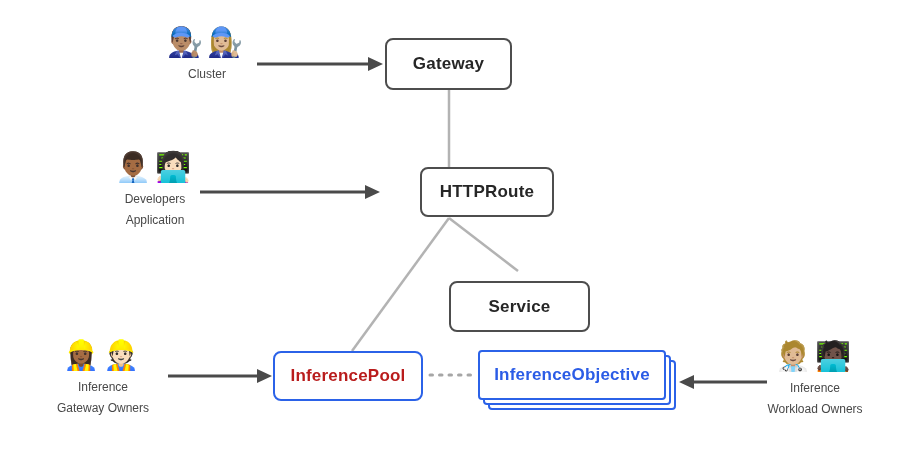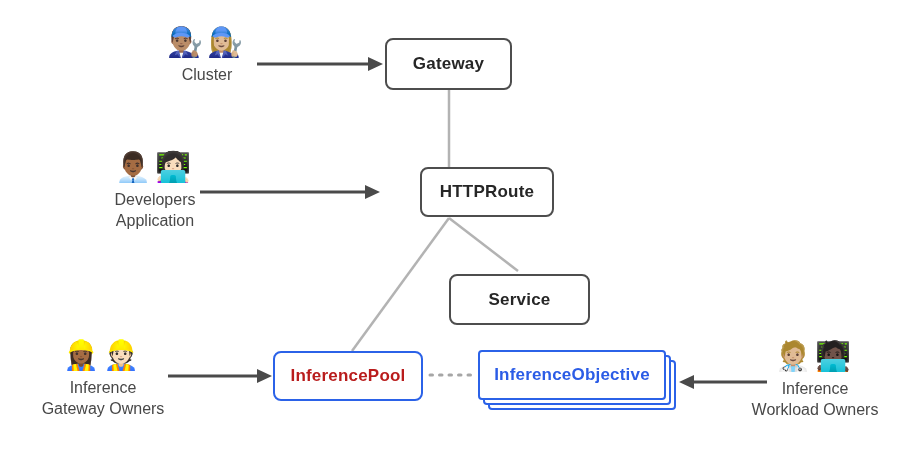--- a/index.html
+++ b/index.html
@@ -26,21 +26,21 @@
     font-weight: bold;
     font-size: 17px;
     color: #262626;
     letter-spacing: 0.2px;
     text-align: right;
   }
   .node.blue { border-color: #2b62e8; color: #b91c1c; }
 
   .node-gateway      { left: 385px; top: 38px;  width: 127px; height: 52px; }
   .node-httproute    { left: 382px; top: 167px; width: 134px; height: 50px; margin-left: 38px; }
-  .node-service      { left: 449px; top: 274px; width: 141px; height: 51px; }
+  .node-service      { left: 449px; top: 281px; width: 141px; height: 51px; }
   .node-inferencepool{ left: 273px; top: 351px; width: 150px; height: 50px; }
 
   .stack { position: absolute; z-index: 2; left: 478px; top: 350px; width: 198px; height: 62px; }
   .stack .layer {
     position: absolute;
     box-sizing: border-box;
     width: 188px; height: 50px;
     background: #ffffff;
     border: 2.5px solid #2b62e8;
     border-radius: 4px;
@@ -57,21 +57,21 @@
     text-align: center;
   }
   .actor .emoji-row {
     font-size: 29px;
     line-height: 38px;
     letter-spacing: 4px;
     white-space: nowrap;
   }
   .actor .label {
     margin-top: 3px;
-    font-size: 16px;
+    font-size: 12px;
     line-height: 21px;
     color: #484848;
   }
   .actor-cluster-operators       { left: 132px; top: 23px;  width: 150px; }
   .actor-application-developers  { left: 80px;  top: 148px; width: 150px; }
   .actor-platform-owners         { left: 13px;  top: 336px; width: 180px; }
   .actor-workload-owners         { left: 725px; top: 337px; width: 180px; }
 </style>
 </head>
 <body>

